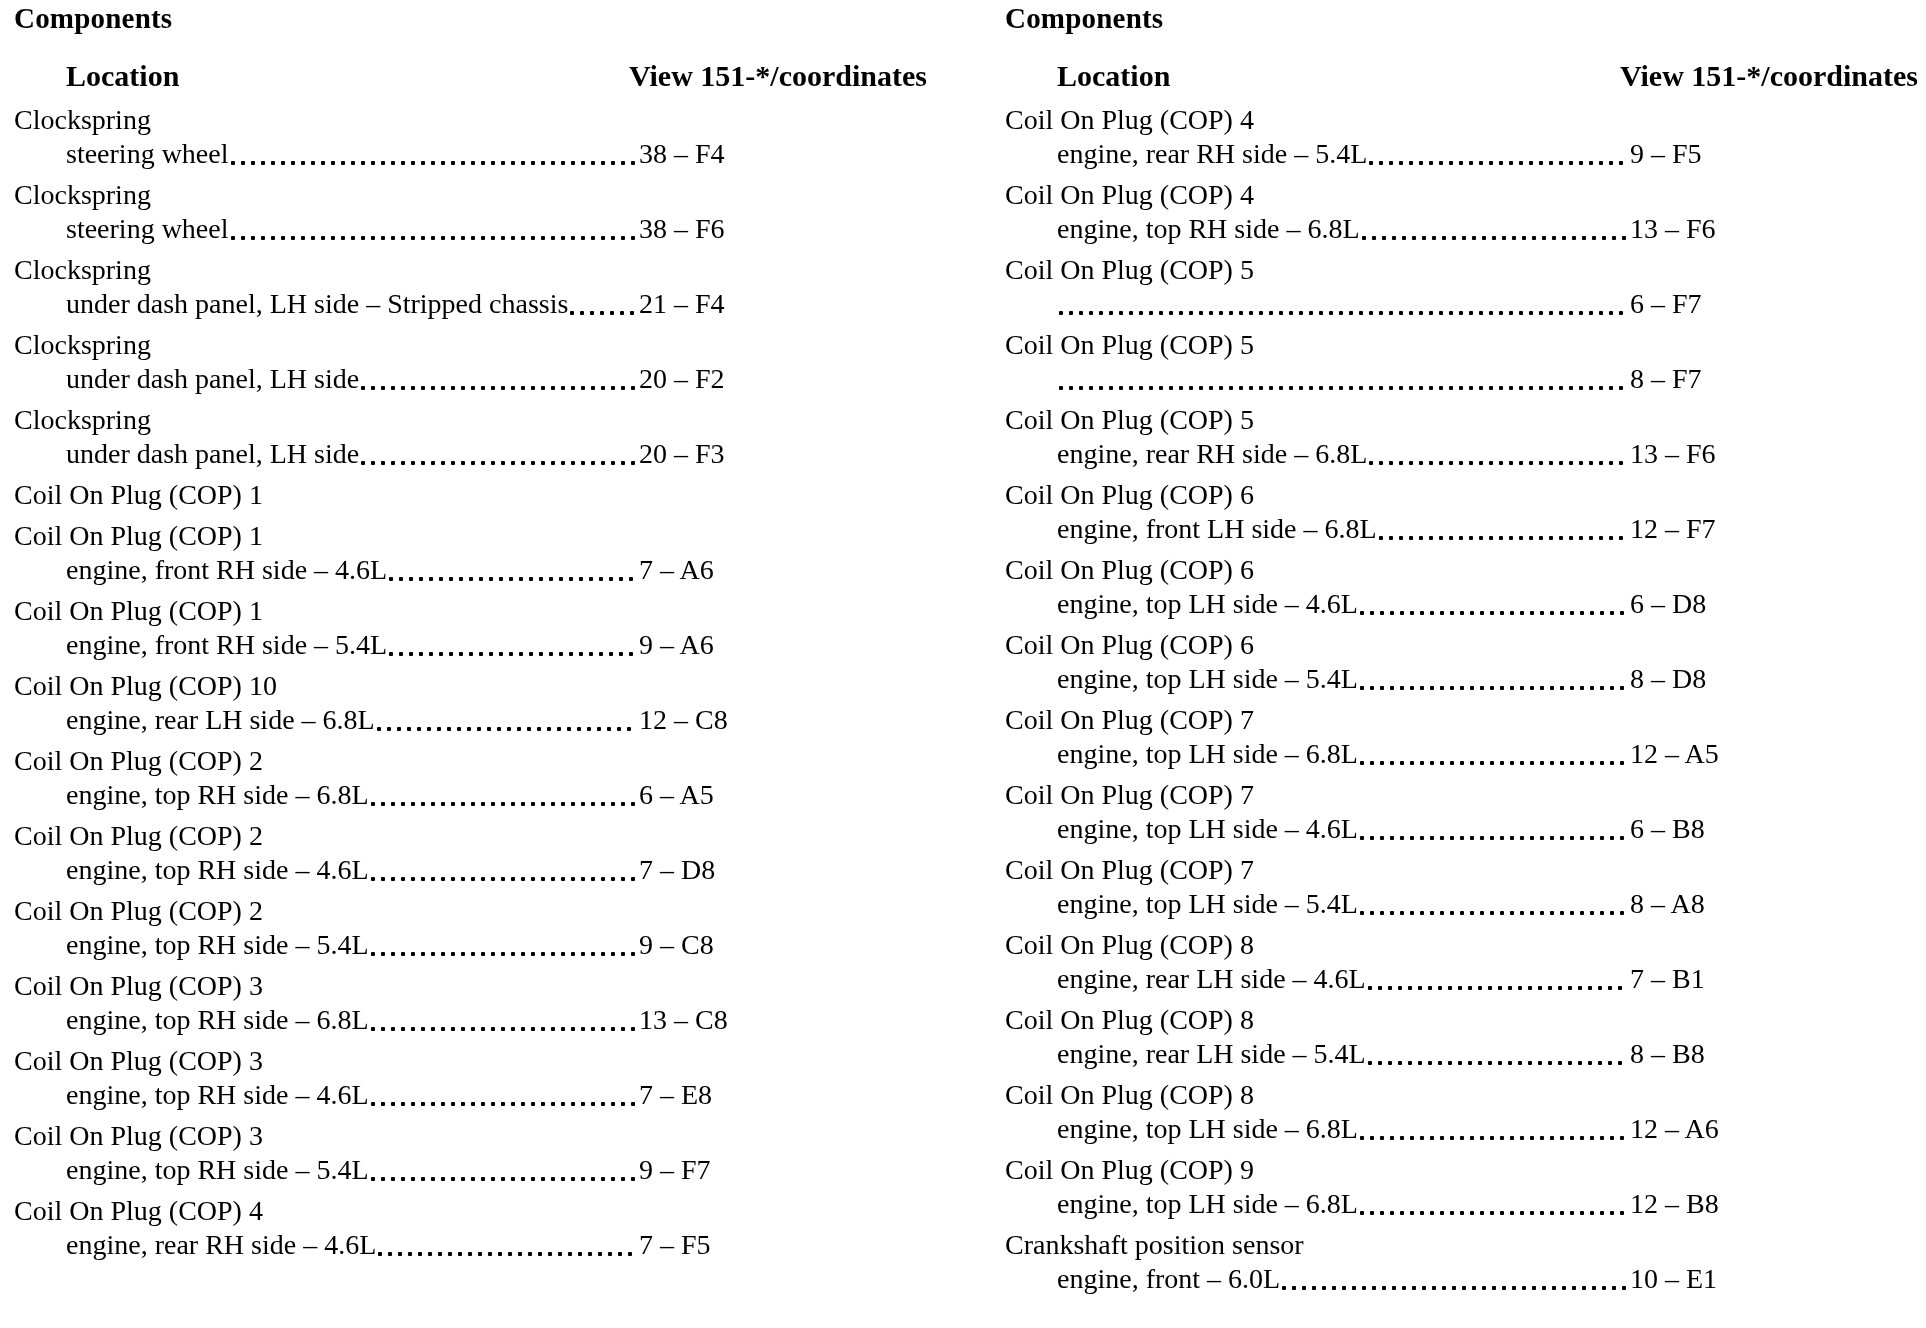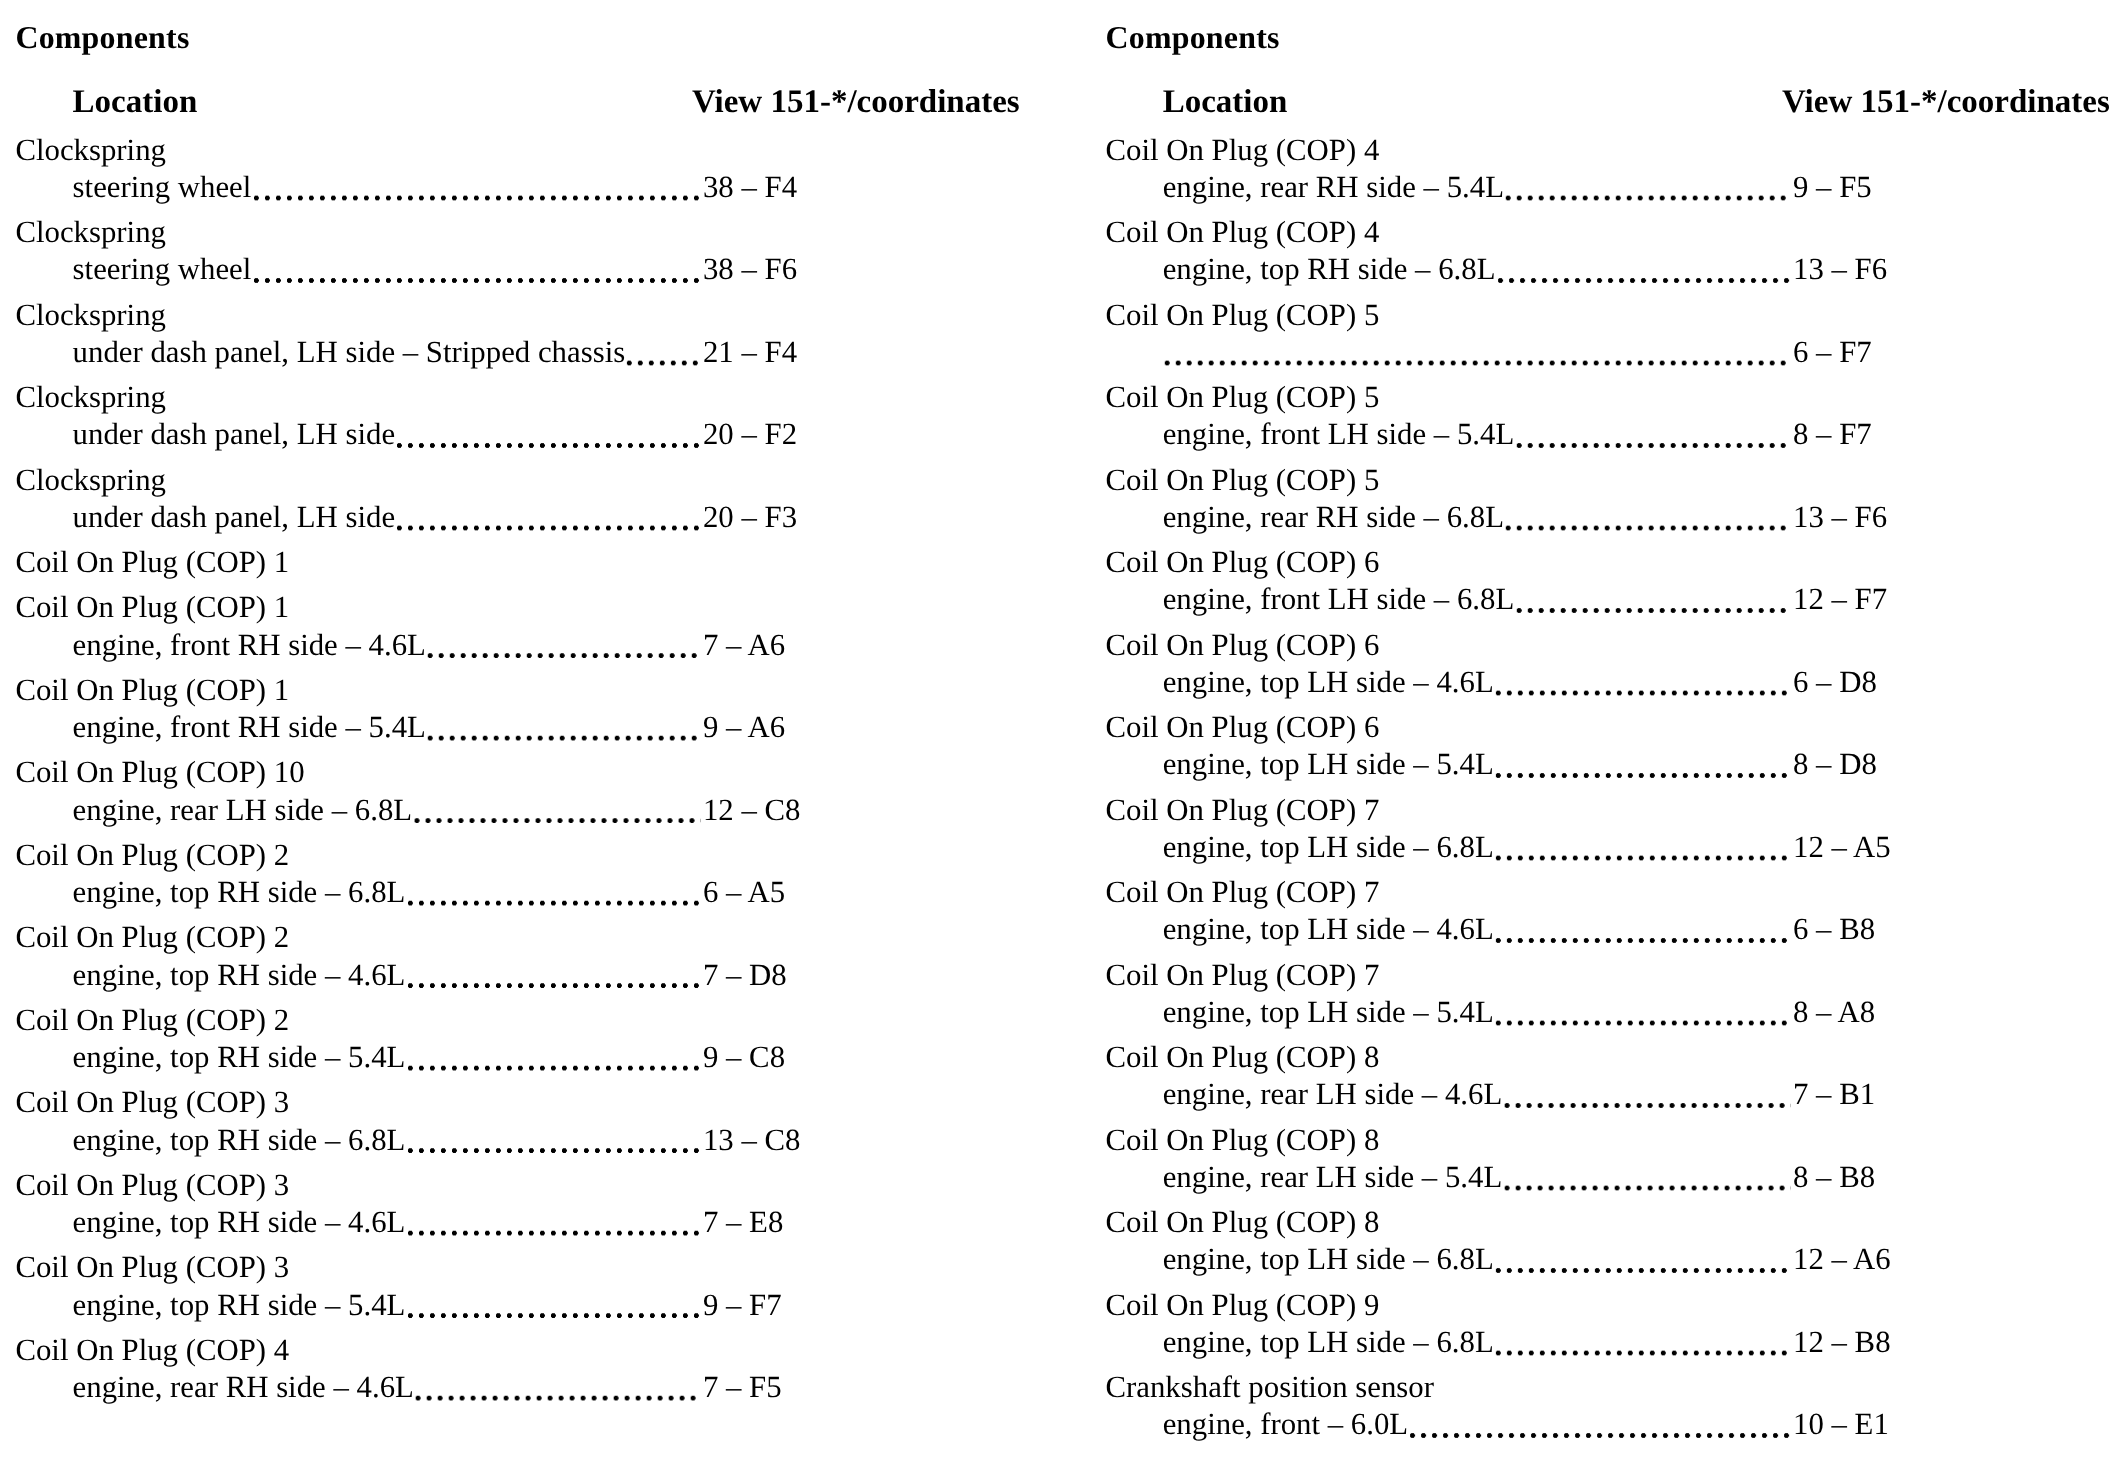--- a/index.html
+++ b/index.html
@@ -7,21 +7,21 @@
     padding: 0;
     background: #ffffff;
     width: 1926px;
     height: 1328px;
     overflow: hidden;
   }
   .page {
     box-sizing: border-box;
     width: 1926px;
     height: 1328px;
-    padding: 19px 8px 0 14px;
+    padding: 2px 8px 0 14px;
     display: grid;
     grid-template-columns: 1fr 1fr;
     column-gap: 78px;
     font-family: "Liberation Serif", "DejaVu Serif", serif;
     color: #000;
     font-size: 28px;
   }
   .col { min-width: 0; }
   .col-title {
     font-size: 29px;
@@ -250,21 +250,20 @@
     <div class="entry-name">Coil On Plug (COP) 5</div>
     <div class="entry-loc">
       <span class="leader"></span>
       <span class="coord">6 – F7</span>
     </div>
   </div>
 
   <div class="entry">
     <div class="entry-name">Coil On Plug (COP) 5</div>
     <div class="entry-loc">
-      <span class="loc-text">engine, front LH side – 5.4L</span>
       <span class="leader"></span>
       <span class="coord">8 – F7</span>
     </div>
   </div>
 
   <div class="entry">
     <div class="entry-name">Coil On Plug (COP) 5</div>
     <div class="entry-loc">
       <span class="loc-text">engine, rear RH side – 6.8L</span>
       <span class="leader"></span>

